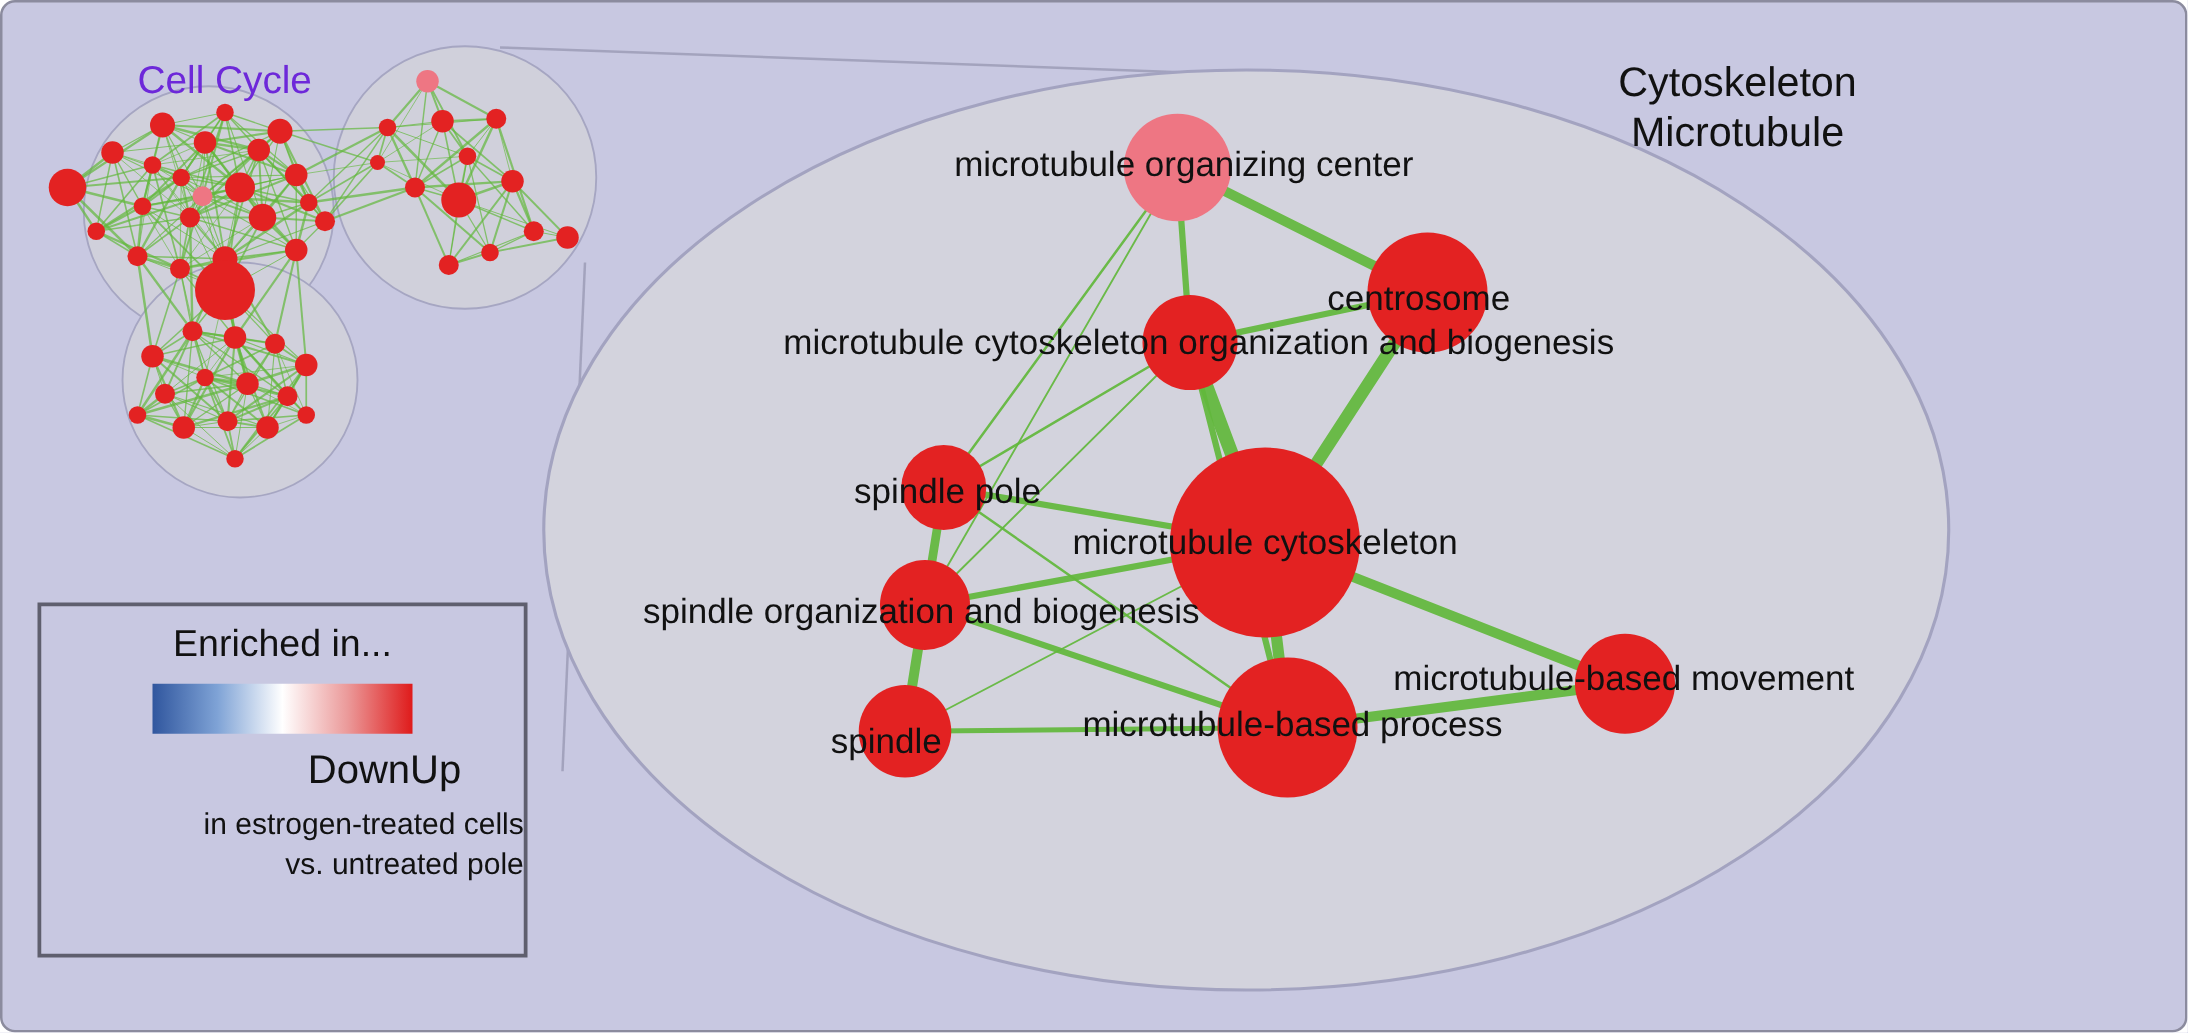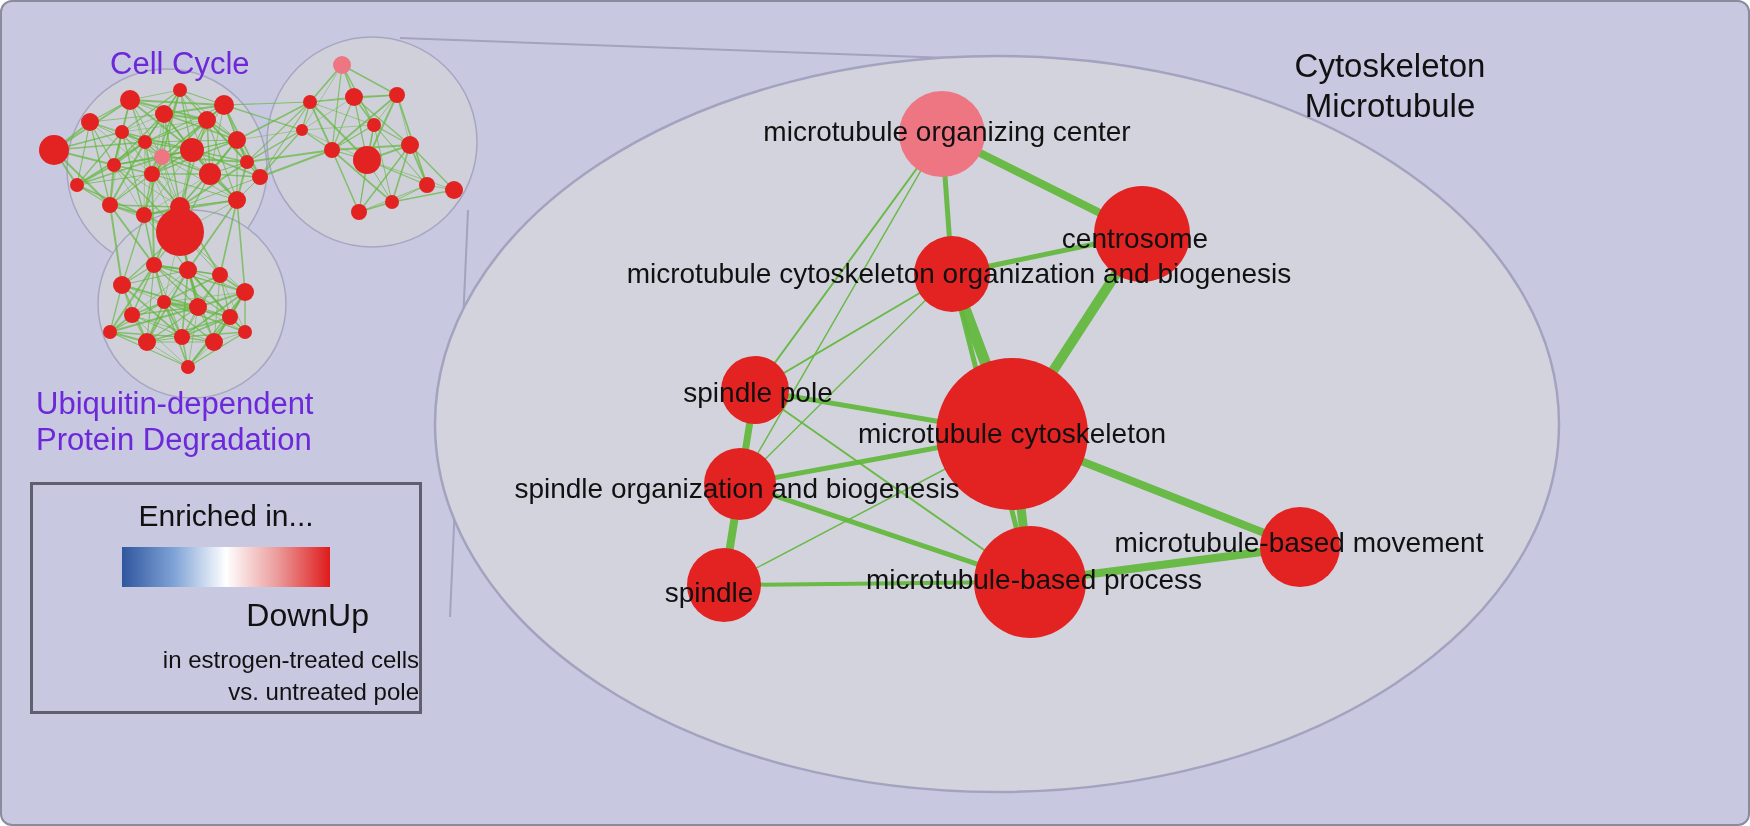--- a/index.html
+++ b/index.html
@@ -26,21 +26,21 @@
     font-size: 33px;
     line-height: 1.22;
     text-align: center;
     width: 260px;
   }
   .legend {
     position: absolute;
     left: 28px;
     top: 480px;
     width: 392px;
-    height: 232px;
+    height: 284px;
     border: 3px solid #5f5f6e;
     background: #c8c8e1;
     text-align: center;
     color: #111;
   }
   .legend-title { font-size: 30px; margin-top: 14px; }
   .gradient-bar {
     width: 208px;
     height: 40px;
     margin: 14px auto 0 auto;
@@ -463,24 +463,20 @@
       <text x="756" y="400" text-anchor="middle" font-size="28" fill="#111111">spindle pole</text>
       <text x="1010" y="441" text-anchor="middle" font-size="28" fill="#111111">microtubule cytoskeleton</text>
       <text x="735" y="496" text-anchor="middle" font-size="28" fill="#111111">spindle organization and biogenesis</text>
       <text x="1297" y="550" text-anchor="middle" font-size="28" fill="#111111">microtubule-based movement</text>
       <text x="1032" y="587" text-anchor="middle" font-size="28" fill="#111111">microtubule-based process</text>
       <text x="707" y="600" text-anchor="middle" font-size="28" fill="#111111">spindle</text>
     </svg>
 
   <div class="overlay gray-title" style="left:108px; top:44px;">Cell Cycle</div>
 
-  <div class="overlay gray-title" style="left:34px; top:384px;">
-    <div>Ubiquitin-dependent</div>
-    <div>Protein Degradation</div>
-  </div>
 
   <div class="overlay main-title" style="left:1258px; top:44px;">
     <div>Cytoskeleton</div>
     <div>Microtubule</div>
   </div>
 
   <div class="legend">
     <div class="legend-title">Enriched in...</div>
     <div class="gradient-bar"></div>
     <div class="updown-row">

